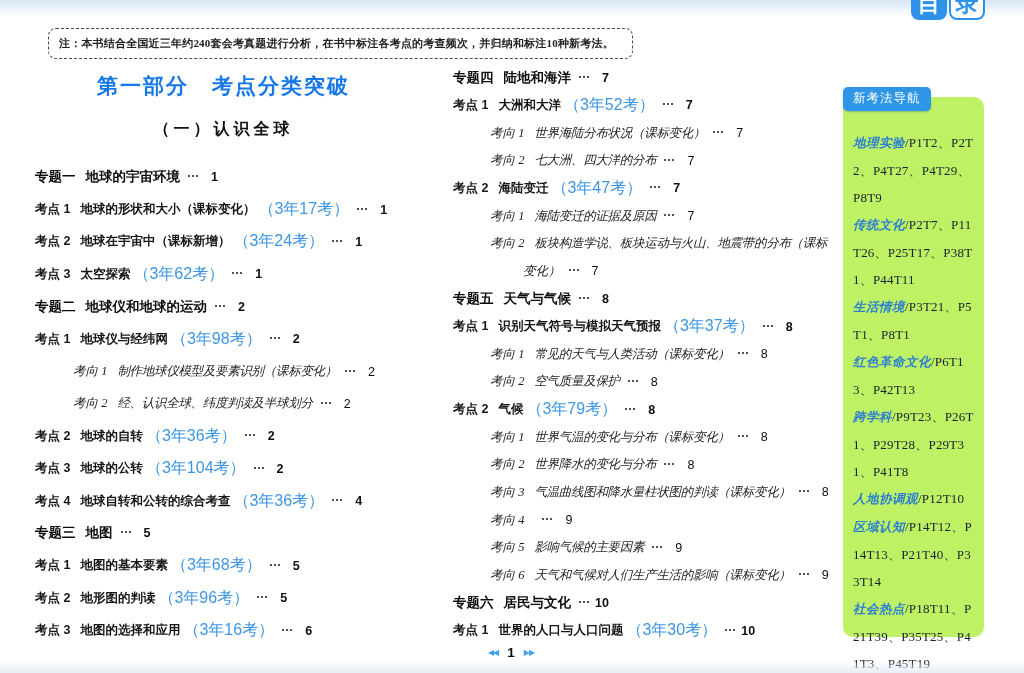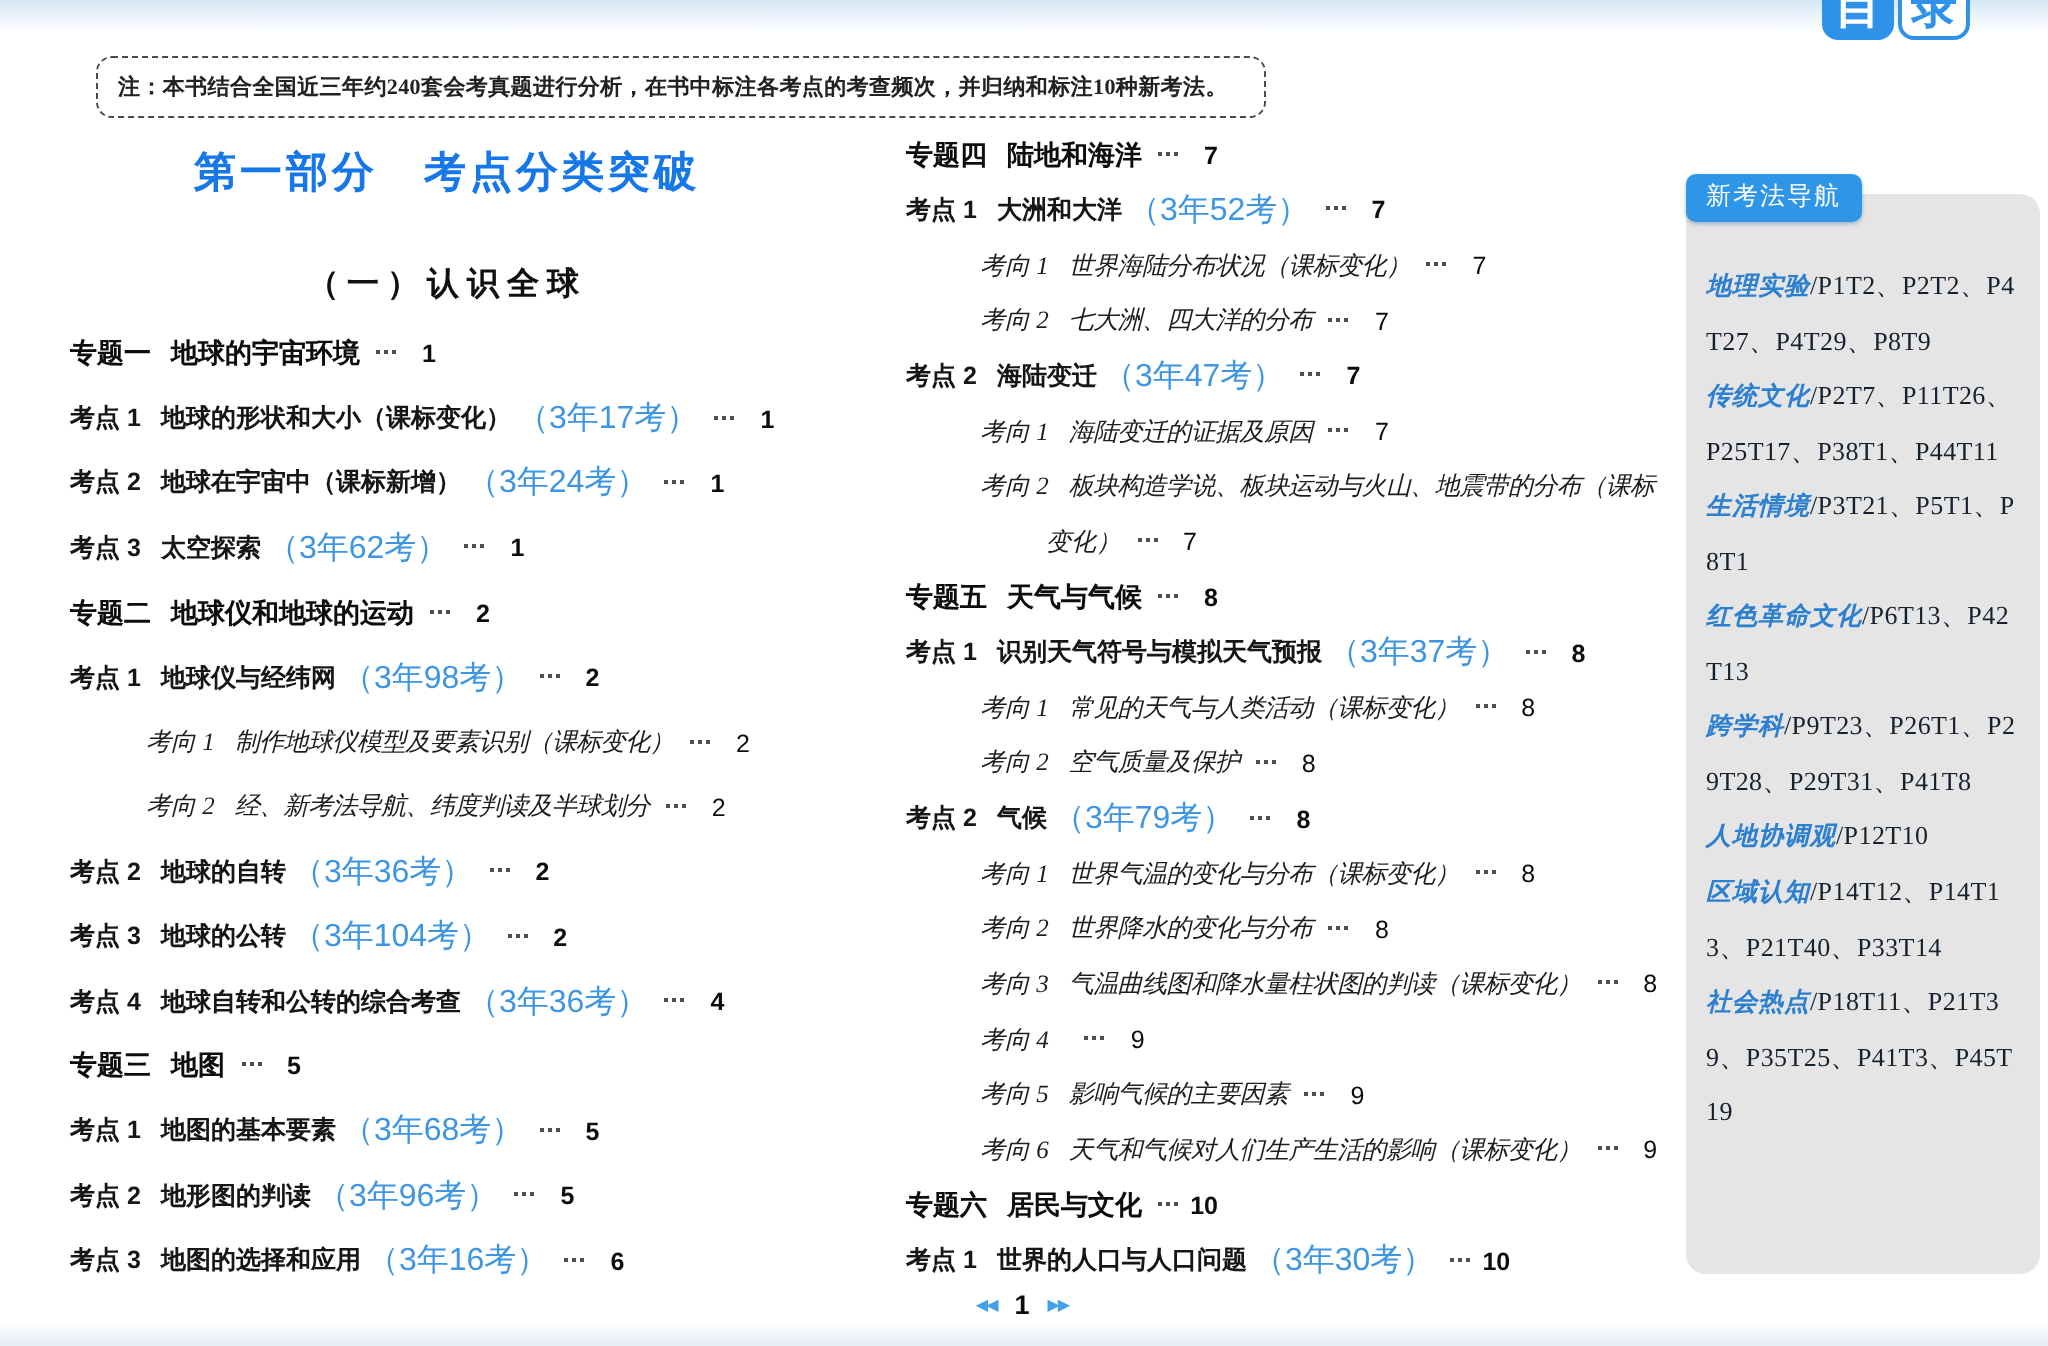--- a/index.html
+++ b/index.html
@@ -24,21 +24,21 @@
   
   .note-box{position:absolute;left:48px;top:28px;width:563px;
     border:1.4px dashed #4a4a4a;border-radius:8px;padding:7px 10px;
     font-family:"Liberation Serif",serif;font-weight:600;font-size:11px;color:#222;
     white-space:nowrap;letter-spacing:.2px;}
 
   
   .col-head{position:absolute;left:35px;top:72px;width:377px;text-align:center;}
   .part-title{font-weight:800;font-size:21px;color:#1677e8;letter-spacing:2px;
     font-family:"Liberation Sans",sans-serif;}
-  .section-title{margin-top:32px;font-family:"Liberation Serif",serif;font-weight:700;
+  .section-title{margin-top:19px;font-family:"Liberation Serif",serif;font-weight:700;
     font-size:16px;letter-spacing:4px;color:#101010;}
 
   
   .toc-list{position:absolute;}
   .toc-left{left:35px;top:161px;width:377px;}
   .toc-mid{left:453px;top:64px;width:349px;}
   .row{display:flex;align-items:center;white-space:nowrap;}
   .toc-left .row{height:32.4px;}
   .toc-mid .row{height:27.65px;}
   .row .lbl{margin-right:10px;flex:0 0 auto;}
@@ -53,22 +53,22 @@
   .t-dir .ttl{letter-spacing:-.3px;}
   .freq{color:#3e96e3;font-family:"Liberation Sans",sans-serif;font-style:normal;
     font-weight:500;font-size:16px;margin-left:3px;flex:0 0 auto;}
   .leader{flex:1 1 aupx;min-width:10px;border-bottom:2px dotted #4f4f4f;height:0;
     margin:0 6px 0 8px;transform:translateY(-1px);}
   .pg{flex:0 0 auto;min-width:14px;text-align:right;font-size:12.5px;font-style:normal;
     font-family:"Liberation Sans",sans-serif;color:#0d0d0d;}
   .t-topic .pg{font-weight:600;}
 
   
-  .sidebar-panel{position:absolute;left:843px;top:97px;width:177px;height:540px;
-    background:#e5e5e5;border-radius:10px;box-sizing:border-box;padding:32px 10px 10px 10px;}
+  .sidebar-panel{position:absolute;left:843px;top:97px;width:141px;height:540px;
+    background:#bef264;border-radius:10px;box-sizing:border-box;padding:32px 10px 10px 10px;}
   .sidebar-btn{position:absolute;left:843px;top:87px;background:#2e95e7;color:#fff;
     font-size:12.5px;font-weight:400;padding:3px 10px 4px;border-radius:5px;letter-spacing:1px;
     box-shadow:0 1px 2px rgba(30,90,160,.35);}
   .sb-entry{font-size:13px;line-height:27px;word-break:break-all;}
   .sb-cat{color:#2d7fd0;font-family:"Liberation Serif",serif;font-style:italic;font-weight:700;
     font-size:12.5px;letter-spacing:.5px;}
   .sb-refs{color:#16212e;font-family:"Liberation Serif",serif;letter-spacing:.2px;}
 
   
   .footer{position:absolute;left:451px;top:645px;width:120px;display:flex;
@@ -137,21 +137,21 @@
         <span class="pg">2</span>
       </div>
       <div class="row t-dir">
         <span class="lbl">考向 1</span>
         <span class="ttl">制作地球仪模型及要素识别（课标变化）</span>
         <span class="leader"></span>
         <span class="pg">2</span>
       </div>
       <div class="row t-dir">
         <span class="lbl">考向 2</span>
-        <span class="ttl">经、新考法导航、纬度判读及半球划分</span>
+        <span class="ttl">经、认识全球、纬度判读及半球划分</span>
         <span class="leader"></span>
         <span class="pg">2</span>
       </div>
       <div class="row t-point">
         <span class="lbl">考点 2</span>
         <span class="ttl">地球的自转</span>
         <span class="freq">（3年36考）</span>
         <span class="leader"></span>
         <span class="pg">2</span>
       </div>

